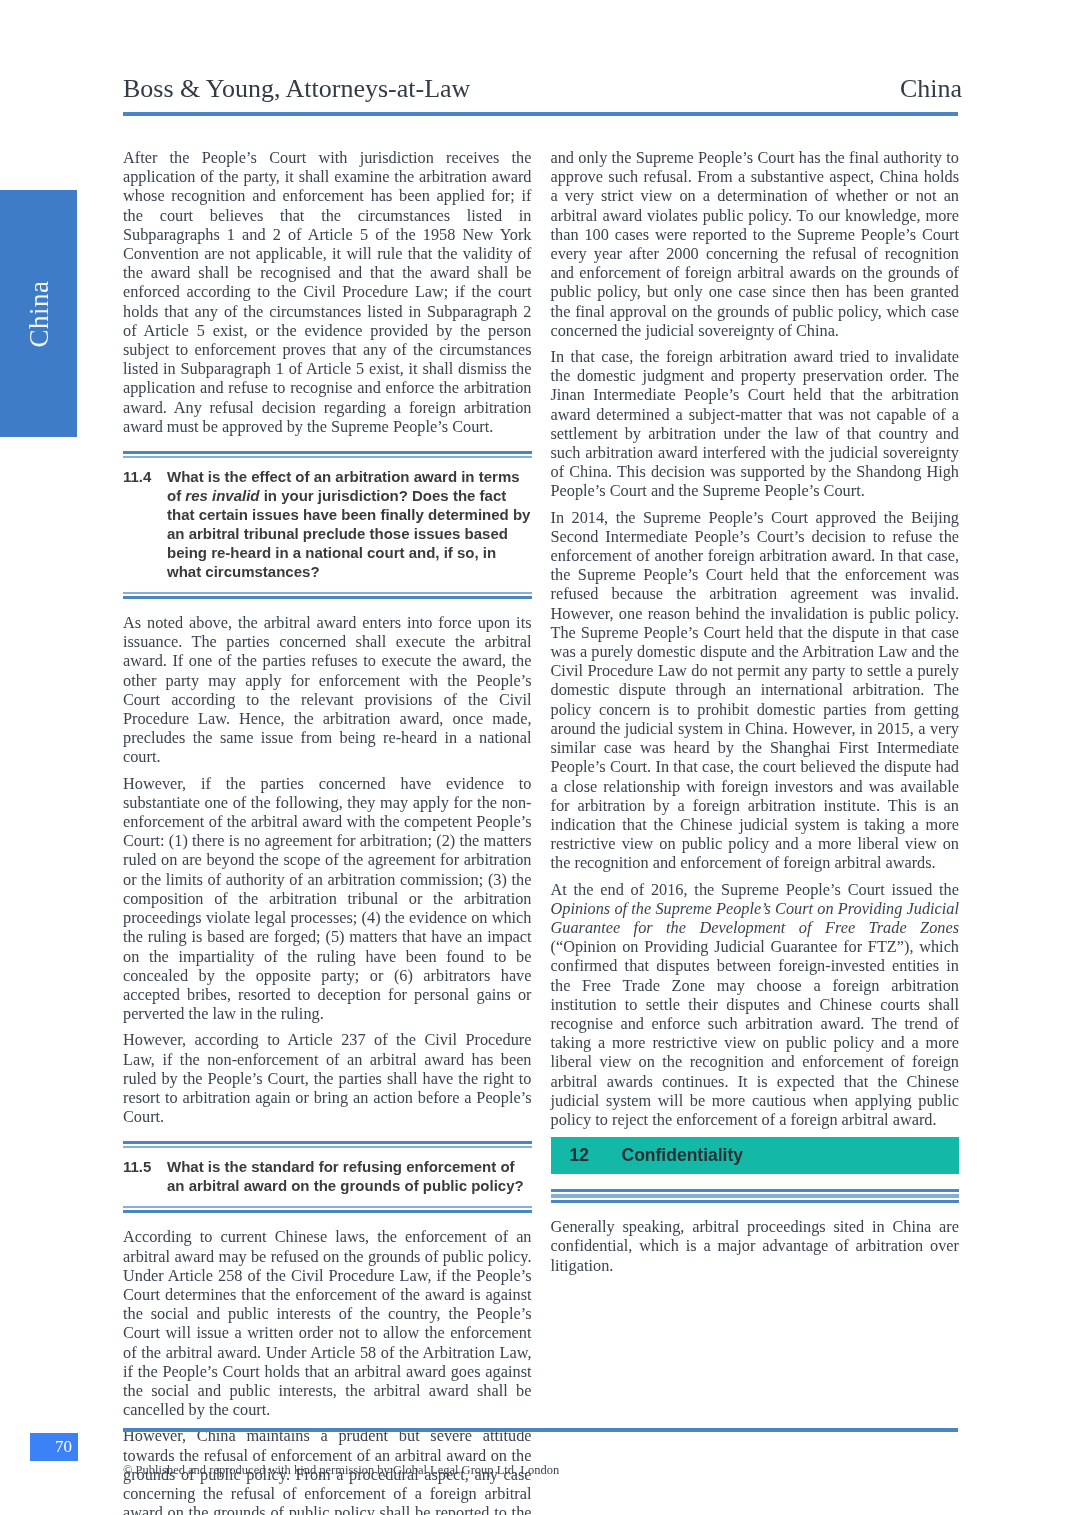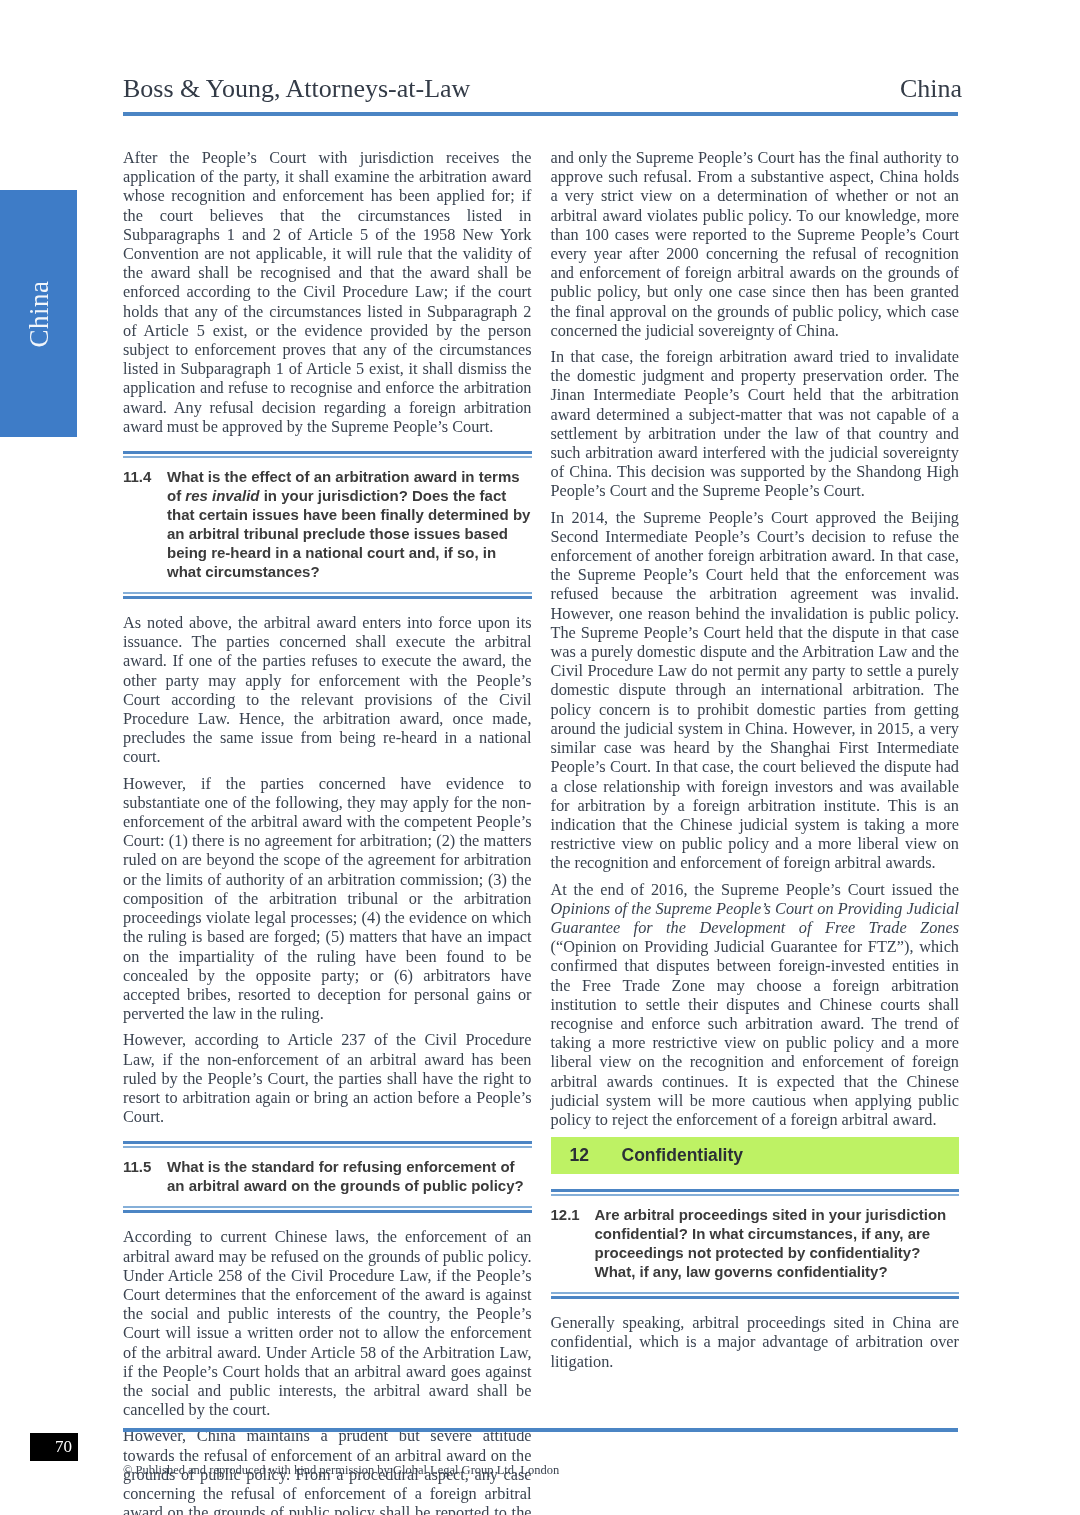--- a/index.html
+++ b/index.html
@@ -26,27 +26,27 @@
   .dblrule{line-height:0;font-size:0;}
   .dblrule .a{height:3px;background:#4c85c4;}
   .dblrule .b{height:2px;background:#ffffff;}
   .dblrule .c{height:2px;background:#85afd8;}
   .qhead{display:flex;padding:9px 0 11px 0;font-family:"Liberation Sans",sans-serif;
         font-weight:bold;font-size:15px;line-height:19px;color:#3b3b3b;text-align:left;}
   .qnum{flex:0 0 44px;}
   .qtext{flex:1;}
 
   
-  .secbar{margin:8px 0 6px 0;height:37px;background:#bef264;display:flex;align-items:center;
+  .secbar{margin:8px 0 6px 0;height:37px;background:#14b8a6;display:flex;align-items:center;
         font-family:"Liberation Sans",sans-serif;font-weight:bold;font-size:17.5px;color:#2b2f36;}
   .secnum{flex:0 0 52px;padding-left:19px;}
 
   
   .ftr-rule{position:absolute;left:123px;right:122px;top:1428px;height:4px;background:#4b85c4;}
-  .pagenum-box{position:absolute;left:30px;top:1433px;width:48px;height:28px;background:#000000;
+  .pagenum-box{position:absolute;left:30px;top:1433px;width:48px;height:28px;background:#3b82f6;
         color:#ffffff;font-size:17px;display:flex;align-items:center;justify-content:flex-end;
         padding-right:6px;box-sizing:border-box;}
   .ftr-row{position:absolute;left:123px;right:122px;top:1438px;display:flex;
         justify-content:space-between;font-size:16px;color:#2f3b47;}
   .ftr-copy{position:absolute;left:123px;top:1463px;font-size:12.5px;color:#3a4350;}
 </style>
 </head>
 <body>
 
 <div class="page">
@@ -118,24 +118,20 @@
         <span class="secnum">12</span>
         <span class="sectitle">Confidentiality</span>
       </div>
 
       <div class="qblock">
         <div class="dblrule">
             <div class="a"></div>
             <div class="b"></div>
             <div class="c"></div>
           </div>
-        <div class="qhead">
-          <span class="qnum">12.1</span>
-          <span class="qtext">Are arbitral proceedings sited in your jurisdiction confidential? In what circumstances, if any, are proceedings not protected by confidentiality?  What, if any, law governs confidentiality?</span>
-        </div>
         <div class="dblrule">
             <div class="c"></div>
             <div class="b"></div>
             <div class="a"></div>
           </div>
       </div>
 
       <p>Generally speaking, arbitral proceedings sited in China are confidential, which is a major advantage of arbitration over litigation.</p>
     </section>
 

